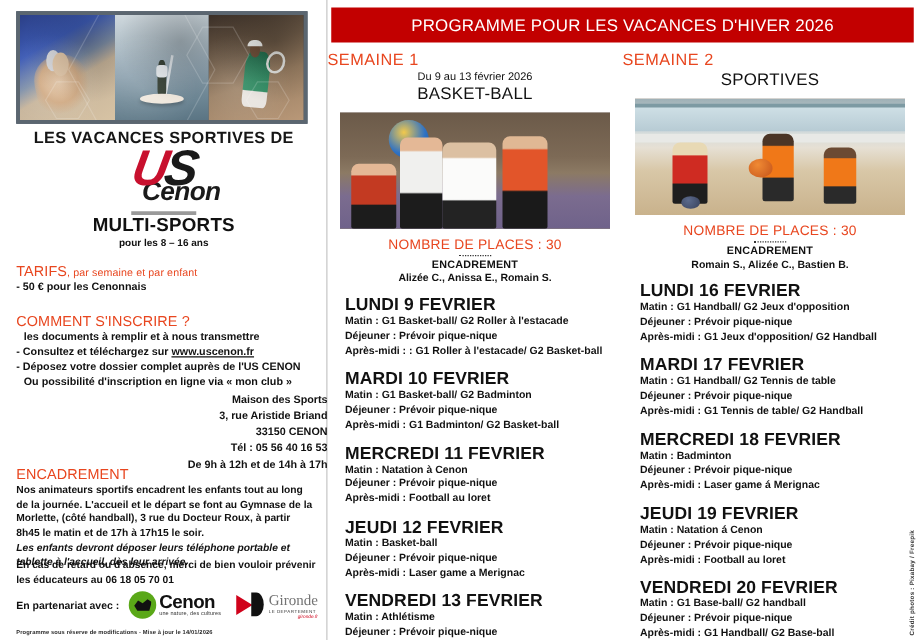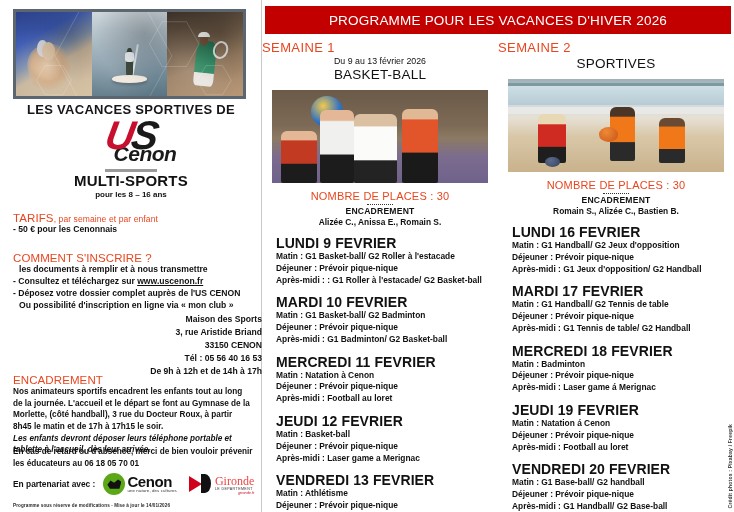--- a/index.html
+++ b/index.html
@@ -175,21 +175,21 @@
     border-left:13px solid #d0021b;
     border-top:8px solid transparent;
     border-bottom:8px solid transparent;
   }
   .gir-swoosh{
     width:10px;height:19px;background:#111;
     border-radius:0 60% 60% 0 / 0 50% 50% 0;
     margin-left:-3px;
   }
   .gir-word{ line-height:1; margin-left:2px; }
-  .gir-word .b{ font-size:12px; color:#ef4444; font-family:"Liberation Serif", serif; }
+  .gir-word .b{ font-size:12px; color:#737373; font-family:"Liberation Serif", serif; }
   .gir-word .s{ font-size:3.6px; color:#333; display:block; letter-spacing:.4px;}
   .gir-word .t{ font-size:3.8px; color:#d0021b; display:block; text-align:right; font-style:italic;}
   .footnote {
     position:absolute; left:13px; top:503px;
     font-size:4.6px; color:#2a2a2a; font-weight:700; letter-spacing:.1px;
   }
 
   
   .right-side { width:472px; height:512px; position:relative; }
   .banner {

